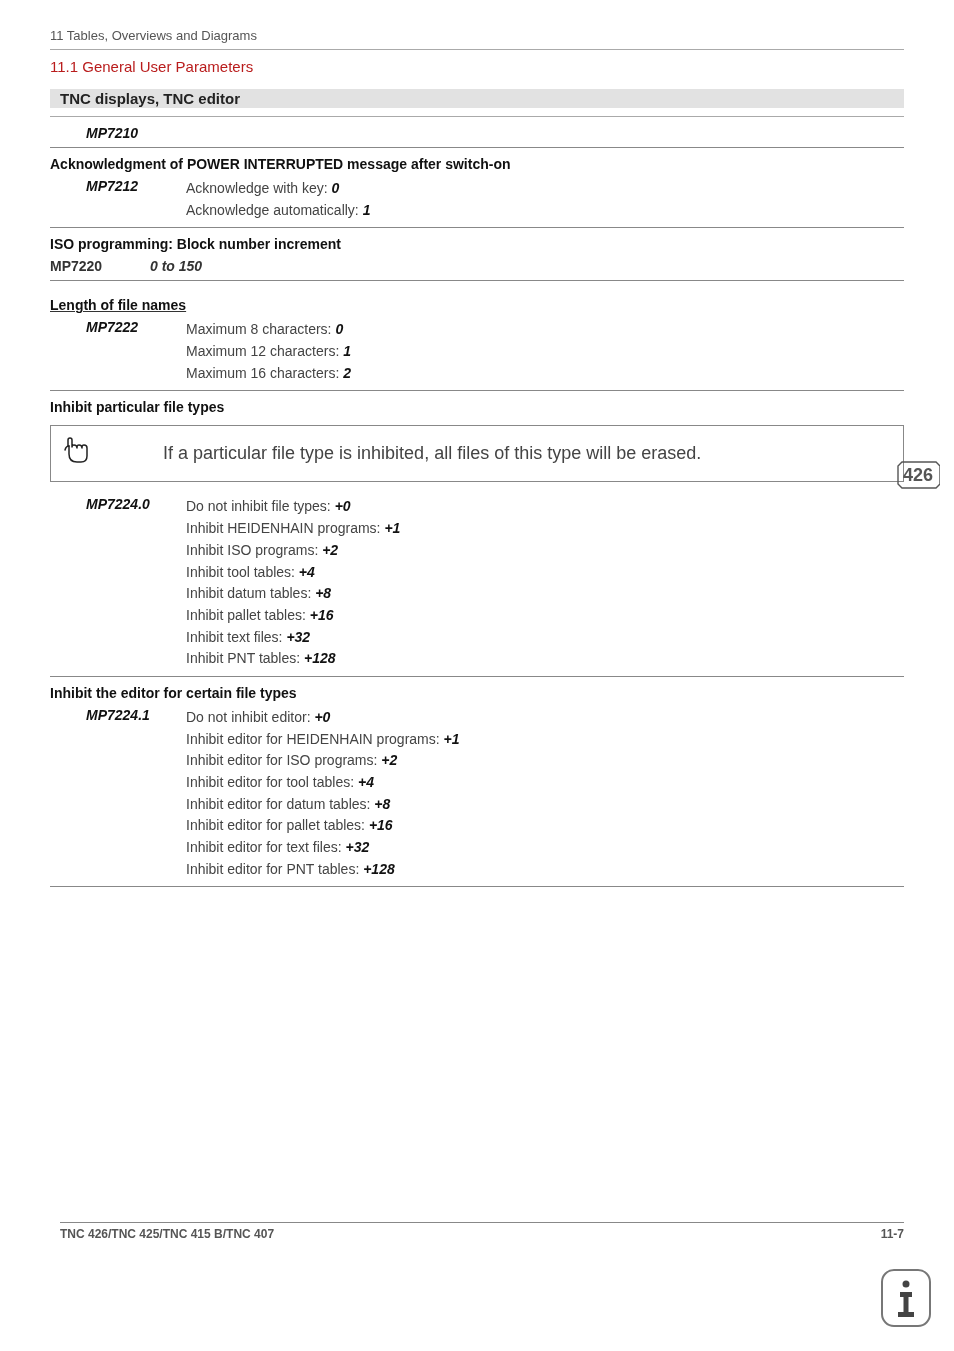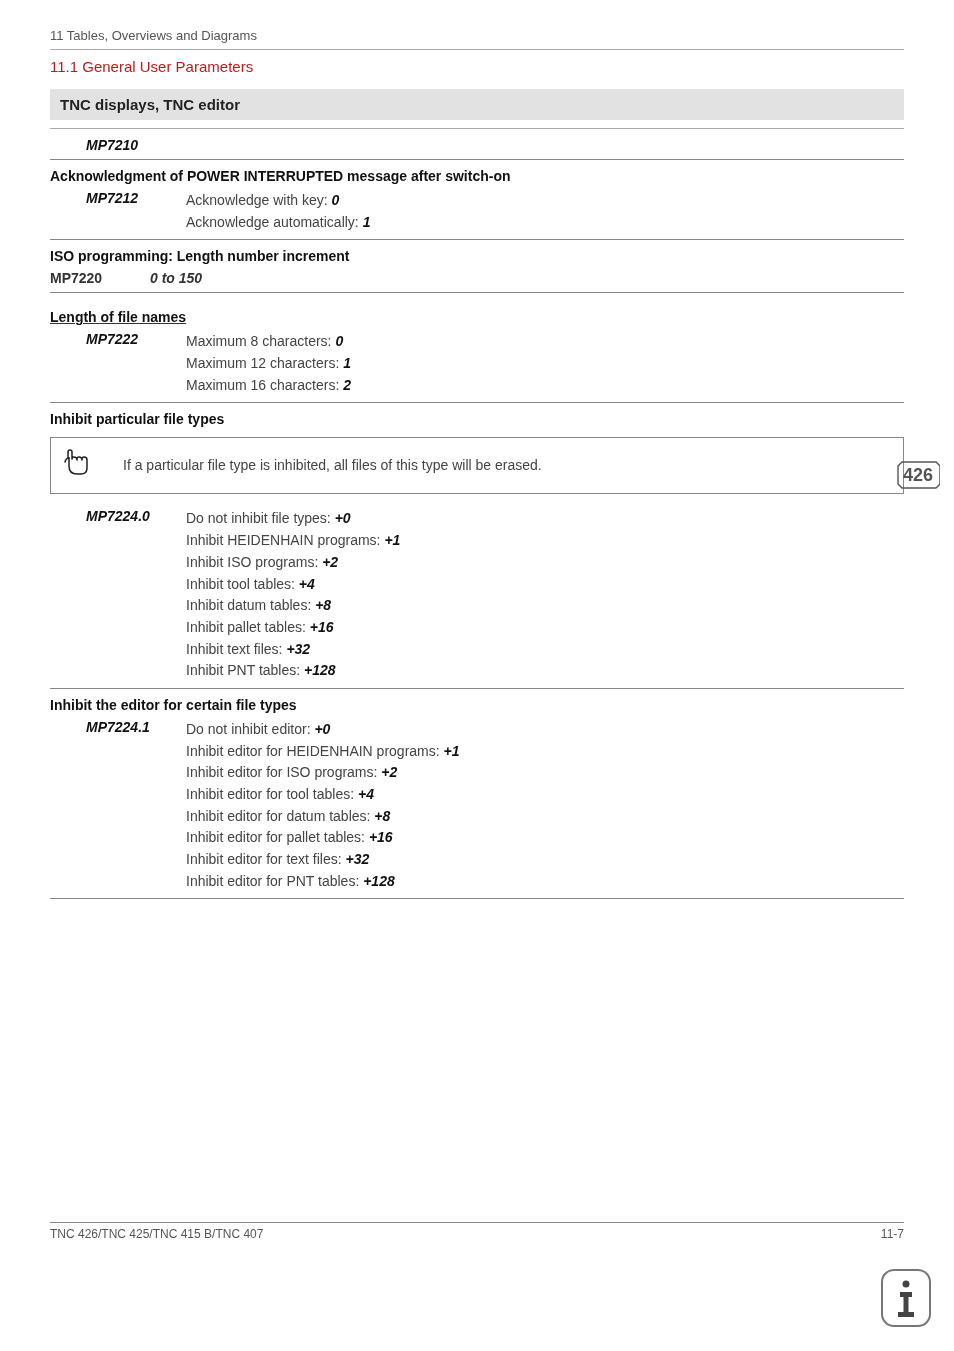--- a/index.html
+++ b/index.html
@@ -10,21 +10,21 @@
     color: #333;
     position: relative;
     padding: 28px 50px 40px 50px;
     font-weight: 300;
   }
   .chapter-header { font-size: 13px; color: #555; margin-bottom: 6px; }
   .thin-rule { border: none; border-top: 1px solid #aaa; margin: 2px 0 8px 0; }
   .section-header { font-size: 15px; color: #b91c1c; margin-bottom: 14px; }
   .title-bar {
     background: #e2e2e2;
-    padding: 7px 10px;
+    padding: 1px 10px;
     font-weight: 700;
     font-size: 15px;
     color: #222;
     margin-bottom: 8px;
   }
   .block { margin-bottom: 6px; }
   .sub-heading {
     font-weight: 700;
     font-size: 14px;
     color: #111;
@@ -47,31 +47,32 @@
   .range-val { font-weight: 700; font-style: italic; }
   .info-box {
     border: 1px solid #888;
     display: flex;
     align-items: center;
     padding: 10px 12px;
     gap: 30px;
     margin: 10px 0 14px 0;
   }
   .info-box .hand-icon { flex-shrink: 0; }
-  .info-box .msg { font-size: 14px; color: #444; line-height: 1.5; }
+  .info-box .msg { font-size: 18px; color: #444; line-height: 1.5; margin-left: 40px; }
   .badge-426 {
     position: absolute;
     right: 14px;
     top: 460px;
   }
   .footer {
     position: absolute;
     bottom: 110px;
-    left: 50px;
+    left: 60px;
     right: 50px;
+    font-weight: bold;
   }
   .footer-rule { border: none; border-top: 1px solid #888; margin-bottom: 4px; }
   .footer-row { display: flex; justify-content: space-between; font-size: 12px; color: #555; }
   .info-badge {
     position: absolute;
     right: 22px;
     bottom: 20px;
   }
   .length-row { display:flex; align-items:center; justify-content:space-between;text-decoration:underline; }
 </style>
@@ -98,21 +99,21 @@
     <div class="param-code">MP7212</div>
     <div class="param-body">
       <div><span>Acknowledge with key: </span><span class="bold">0</span></div>
       <div><span>Acknowledge automatically: </span><span class="bold">1</span></div>
     </div>
   </div>
 </div>
 <hr class="rule">
 
 <div class="block">
-  <div class="sub-heading">ISO programming: Length number increment</div>
+  <div class="sub-heading">ISO programming: Block number increment</div>
   <div class="range-row">
     <div class="range-code">MP7220</div>
     <div class="range-val">0 to 150</div>
   </div>
 </div>
 <hr class="rule">
 
 <div class="block">
   <div class="length-row">
     <div class="sub-heading">Length of file names</div>

